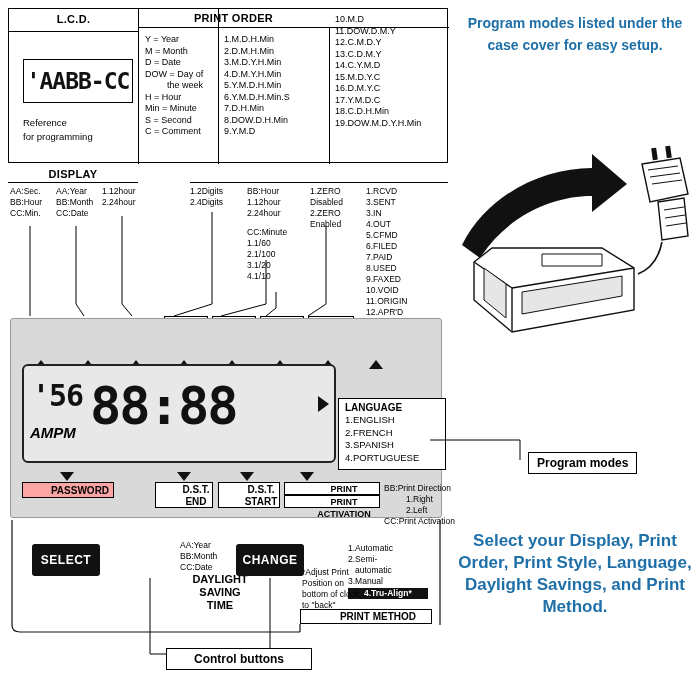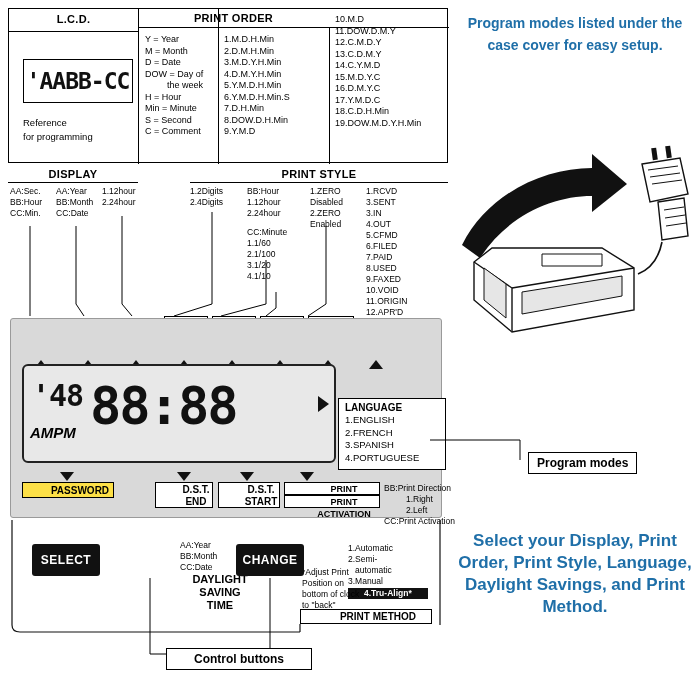--- a/index.html
+++ b/index.html
@@ -112,21 +112,20 @@
       <div>18.C.D.H.Min</div>
       <div>19.DOW.M.D.Y.H.Min</div>
     </div>
   </div>
 
   <div class="abs" style="left:8px;top:168px;width:440px;height:150px;">
 
     <div class="hline" style="left:0;top:14px;width:130px;"></div>
     <div class="hline" style="left:182px;top:14px;width:258px;"></div>
     <div class="abs thead" style="left:0;top:0;width:130px;">DISPLAY</div>
-    <div class="abs thead" style="left:182px;top:0;width:258px;">PRINT STYLE</div>
 
     <div class="abs tiny3" style="left:2px;top:18px;width:44px;">
       <div>AA:Sec.</div>
       <div>BB:Hour</div>
       <div>CC:Min.</div>
     </div>
     <div class="abs tiny3" style="left:48px;top:18px;width:44px;">
       <div>AA:Year</div>
       <div>BB:Month</div>
       <div>CC:Date</div>
@@ -217,41 +216,41 @@
   <div class="tri-up" style="left:34px;top:360px;"></div>
   <div class="tri-up" style="left:81px;top:360px;"></div>
   <div class="tri-up" style="left:129px;top:360px;"></div>
   <div class="tri-up" style="left:177px;top:360px;"></div>
   <div class="tri-up" style="left:225px;top:360px;"></div>
   <div class="tri-up" style="left:273px;top:360px;"></div>
   <div class="tri-up" style="left:321px;top:360px;"></div>
   <div class="tri-up" style="left:369px;top:360px;"></div>
 
   <div id="lcd-main">
-    <div class="abs sm-digit" style="left:8px;top:12px;">'48</div>
+    <div class="abs sm-digit" style="left:8px;top:12px;">'56</div>
     <div class="abs" style="left:6px;top:58px;font-size:15px;font-weight:bold;font-style:italic;">AMPM</div>
     <div class="abs big-digit" style="left:66px;top:10px;">88:88</div>
   </div>
   <div class="tri-rt" style="left:318px;top:396px;"></div>
 
   <div class="tri-dn" style="left:60px;top:472px;"></div>
   <div class="tri-dn" style="left:177px;top:472px;"></div>
   <div class="tri-dn" style="left:240px;top:472px;"></div>
   <div class="tri-dn" style="left:300px;top:472px;"></div>
   <div class="abs" style="left:306px;top:489px;font-size:12px;">⊕</div>
 
   <div class="lang-box">
     <b>LANGUAGE</b>
     <div>1.ENGLISH</div>
     <div>2.FRENCH</div>
     <div>3.SPANISH</div>
     <div>4.PORTUGUESE</div>
   </div>
 
-  <div class="abs bord bx ctr" style="left:22px;top:482px;width:92px;height:16px;font-size:10px;font-weight:bold;line-height:15px;background:#fde047;">PASSWORD</div>
+  <div class="abs bord bx ctr" style="left:22px;top:482px;width:92px;height:16px;font-size:10px;font-weight:bold;line-height:15px;background:#fca5a5;">PASSWORD</div>
 
   <div class="abs bord bx ctr" style="left:155px;top:482px;width:58px;height:26px;font-size:10px;font-weight:bold;line-height:12px;padding-top:1px;background:#fff;">
     <div>D.S.T.</div>
     <div>END</div>
   </div>
   <div class="abs bord bx ctr" style="left:218px;top:482px;width:62px;height:26px;font-size:10px;font-weight:bold;line-height:12px;padding-top:1px;background:#fff;">
     <div>D.S.T.</div>
     <div>START</div>
   </div>
   <div class="abs bord bx ctr" style="left:284px;top:482px;width:96px;height:13px;font-size:9px;font-weight:bold;line-height:12px;background:#fff;">PRINT DIRECTION</div>

